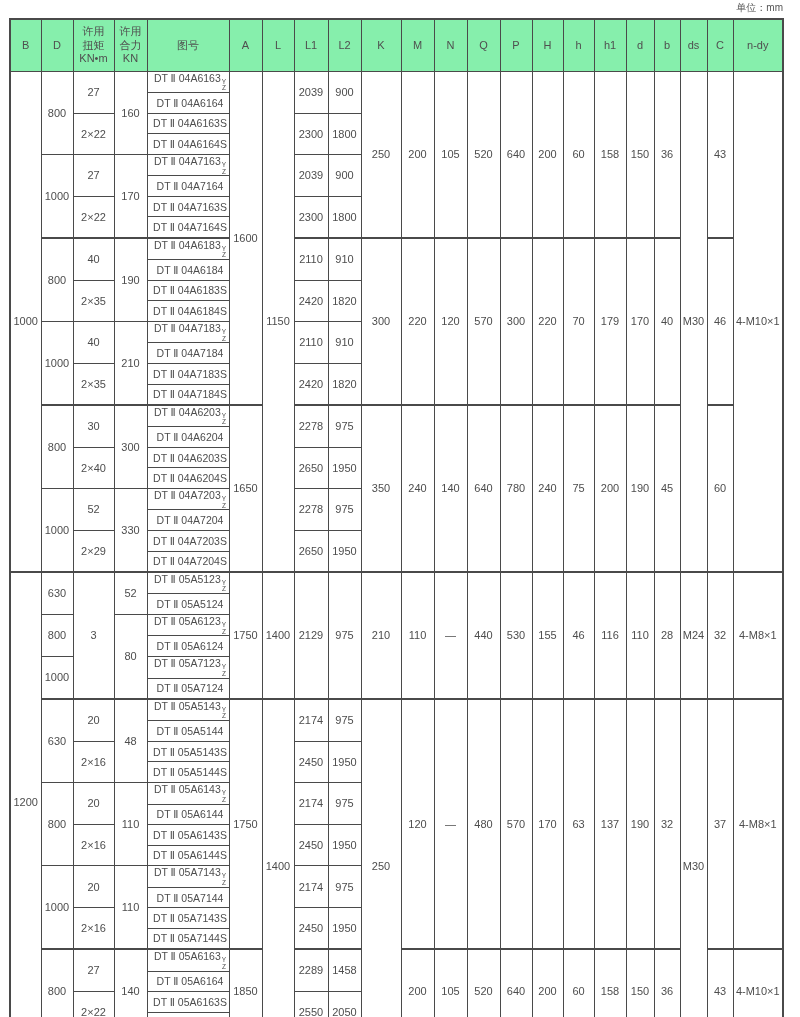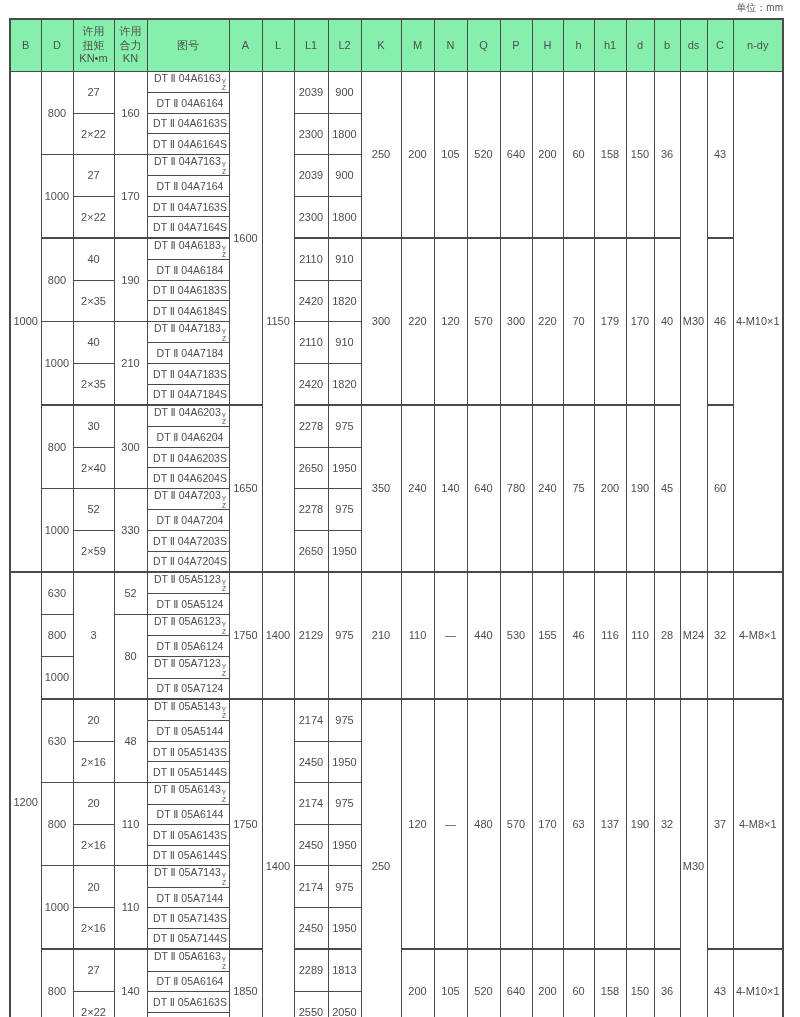--- a/index.html
+++ b/index.html
@@ -287,21 +287,21 @@
               <span>Y</span>
               <span>Z</span>
             </span></td>
           <td rowspan="2">2278</td>
           <td rowspan="2">975</td>
         </tr>
         <tr>
           <td class="drawing">DT Ⅱ 04A7204</td>
         </tr>
         <tr>
-          <td rowspan="2">2×59</td>
+          <td rowspan="2">2×29</td>
           <td class="drawing">DT Ⅱ 04A7203S</td>
           <td rowspan="2">2650</td>
           <td rowspan="2">1950</td>
         </tr>
         <tr>
           <td class="drawing">DT Ⅱ 04A7204S</td>
         </tr>
         <tr class="grp">
           <td rowspan="22">1200</td>
           <td rowspan="2">630</td>
@@ -440,21 +440,21 @@
         <tr class="grp">
           <td rowspan="4">800</td>
           <td rowspan="2">27</td>
           <td rowspan="4">140</td>
           <td class="drawing">DT Ⅱ 05A6163<span class="yz">
               <span>Y</span>
               <span>Z</span>
             </span></td>
           <td rowspan="4">1850</td>
           <td rowspan="2">2289</td>
-          <td rowspan="2">1813</td>
+          <td rowspan="2">1458</td>
           <td rowspan="4">200</td>
           <td rowspan="4">105</td>
           <td rowspan="4">520</td>
           <td rowspan="4">640</td>
           <td rowspan="4">200</td>
           <td rowspan="4">60</td>
           <td rowspan="4">158</td>
           <td rowspan="4">150</td>
           <td rowspan="4">36</td>
           <td rowspan="4">43</td>

